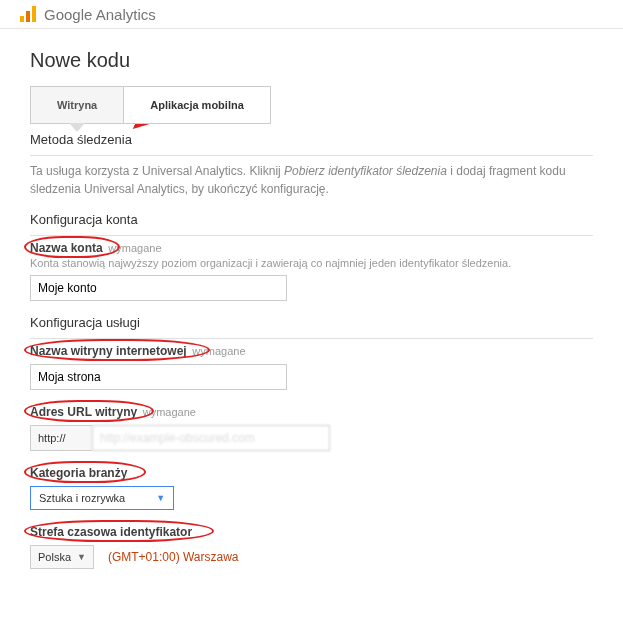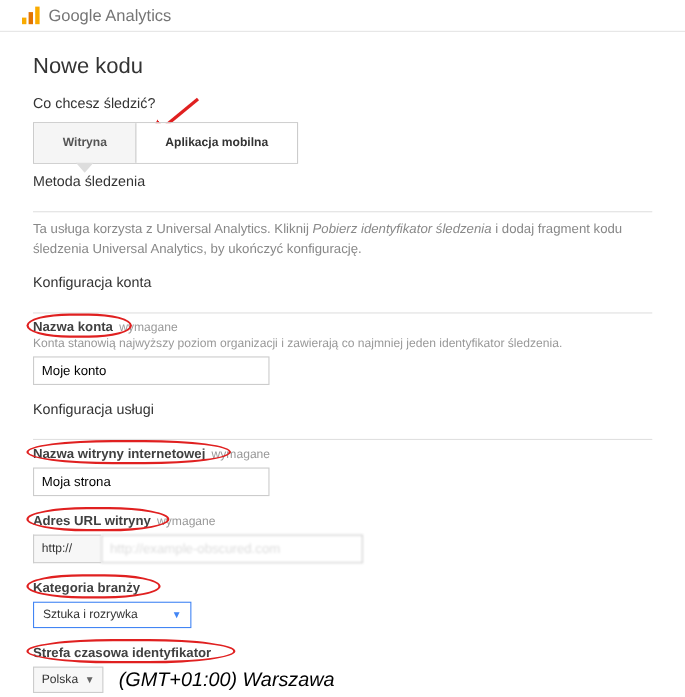--- a/index.html
+++ b/index.html
@@ -10,56 +10,55 @@
     .logo-text .g { color: #757575; }
     .content { padding: 20px 30px; }
     .page-title { font-size: 20px; font-weight: normal; color: #333; margin-bottom: 14px; }
     .section-label { font-size: 13px; color: #333; margin-bottom: 10px; }
     .tabs { display: flex; border: 1px solid #ccc; width: fit-content; position: relative; }
     .tab { padding: 12px 26px; font-size: 11px; font-weight: bold; color: #333; cursor: pointer; background: #fff; border-right: 1px solid #ccc; }
     .tab:last-child { border-right: none; }
     .tab.active { background: #f5f5f5; color: #555; position: relative; }
     .tab.active::after { content: ''; position: absolute; bottom: -9px; left: 50%; margin-left: -8px; width: 0; height: 0; border-left: 8px solid transparent; border-right: 8px solid transparent; border-top: 9px solid #ddd; }
     .arrow { position: absolute; top: 85px; left: 125px; pointer-events: none; }
-    .section-title { font-size: 13px; color: #333; margin-top: 8px; margin-bottom: 4px; padding-bottom: 20px; border-bottom: 1px solid #e0e0e0; }
+    .section-title { font-size: 13px; color: #333; margin-top: 8px; margin-bottom: 4px; padding-bottom: 8px; border-bottom: 1px solid #e0e0e0; }
     .desc { font-size: 12px; color: #888; line-height: 1.5; margin-bottom: 14px; margin-top: 6px; }
     .desc em { font-style: italic; }
     .field-group { margin-bottom: 14px; position: relative; }
     .field-label { font-size: 12px; font-weight: bold; color: #404040; display: inline; }
     .required { font-size: 11px; color: #999; margin-left: 2px; }
     .field-hint { font-size: 11px; color: #999; margin-top: 2px; }
-    .text-input { border: 1px solid #ccc; padding: 5px 7px; font-size: 12px; width: 215px; margin-top: 6px; display: block; }
+    .text-input { border: 1px solid #ccc; padding: 5px 7px; font-size: 12px; width: 257px; margin-top: 6px; display: block; }
     .url-row { display: flex; margin-top: 6px; }
     .select { border: 1px solid #ccc; padding: 5px 7px; font-size: 11px; background: #f7f7f7; display: inline-flex; align-items: center; cursor: pointer; }
     .select.protocol { width: 62px; border-right: none; gap: 36px; }
     .url-input { border: 1px solid #ccc; padding: 5px 7px; font-size: 12px; width: 238px; color: #ddd; filter: blur(1.2px); }
     .select-caret { margin-left: 6px; font-size: 9px; color: #666; }
     .select.category { margin-top: 6px; border: 1px solid #4285f4; background: #fff; padding: 5px 8px; font-size: 11px; gap: 25px; }
     .select.category .select-caret { color: #4285f4; }
     .tz-row { display: flex; align-items: center; margin-top: 6px; gap: 14px; }
-    .tz-text { font-size: 18px; color: #000000; font-style: italic; }
+    .tz-text { font-size: 12px; color: #c2410c; }
     .circle { position: absolute; border: 2.5px solid #e02020; border-radius: 50%; pointer-events: none; }
   </style>
 </head>
 <body>
 
 <div class="header">
   <svg class="logo-icon" viewBox="0 0 20 20">
     <rect x="2" y="12" width="4" height="6" fill="#f9ab00"></rect>
     <rect x="8" y="7" width="4" height="11" fill="#e37400"></rect>
     <rect x="14" y="2" width="4" height="16" fill="#f9ab00"></rect>
   </svg>
   <span class="logo-text">
     <span class="g">Google</span><span> Analytics</span>
   </span>
 </div>
 
 <div class="content">
   <h1 class="page-title">Nowe kodu</h1>
-  <div class="section-label">Co chcesz śledzić?</div>
 
   <svg class="arrow" width="70" height="50">
     <defs>
       <marker id="ah" markerWidth="8" markerHeight="8" refX="6" refY="3" orient="auto">
         <path d="M0,0 L7,3 L0,6 Z" fill="#e02020"></path>
       </marker>
     </defs>
     <line x1="55" y1="5" x2="10" y2="42" stroke="#e02020" stroke-width="3" marker-end="url(#ah)"></line>
   </svg>
 

